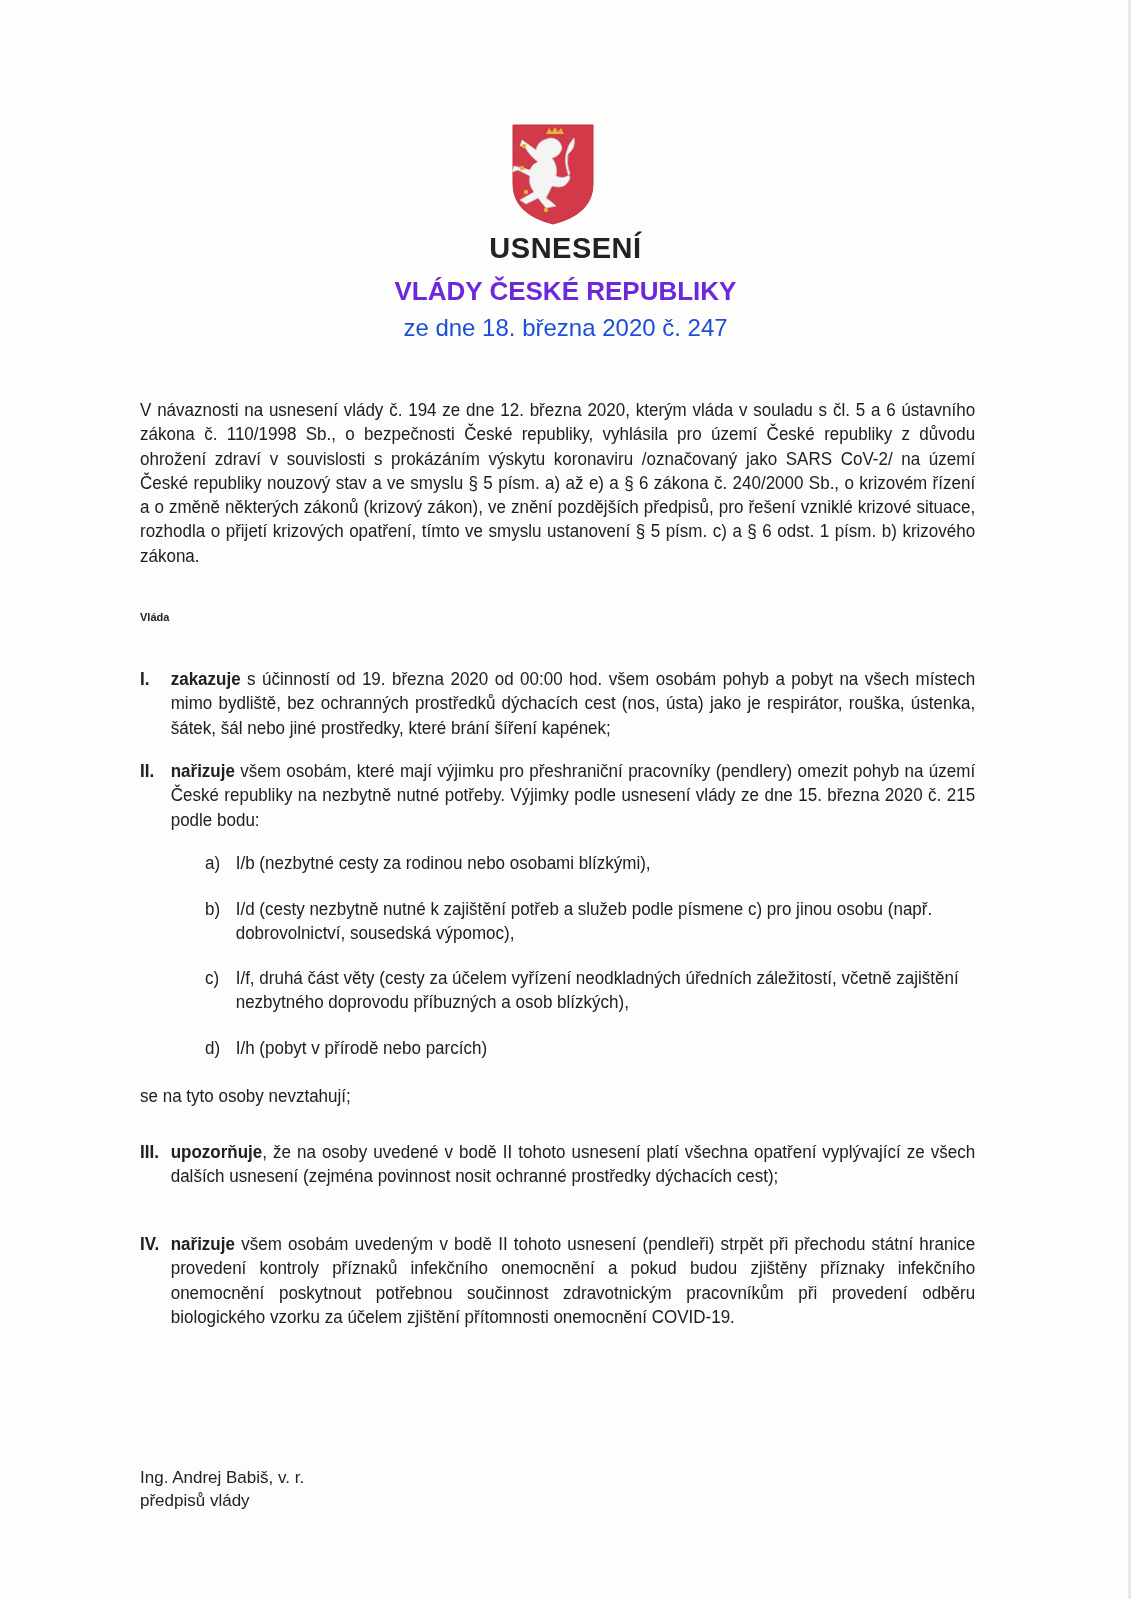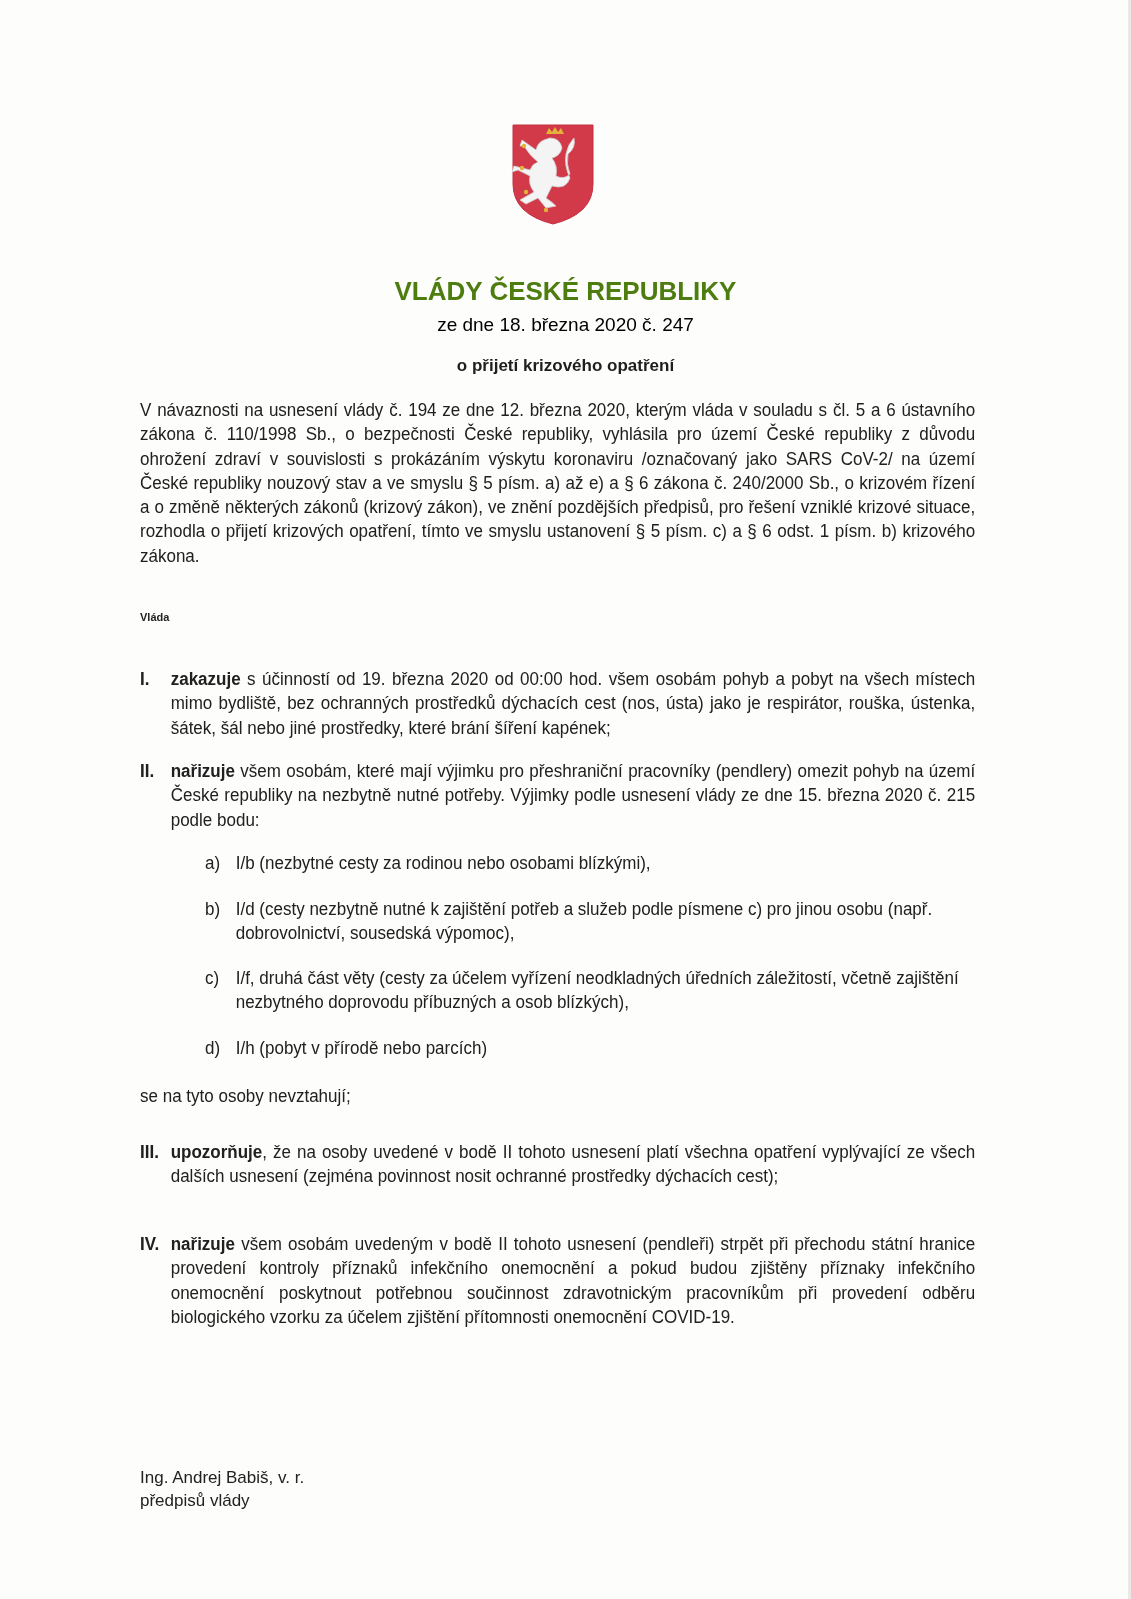--- a/index.html
+++ b/index.html
@@ -2,22 +2,22 @@
 <html><head>
 <meta charset="utf-8">
 <style>
   html, body { margin: 0; padding: 0; background: #ffffff; }
   body { width: 1131px; height: 1599px; position: relative; overflow: hidden; color: #1e1e1e; }
   .page { position: absolute; left: 0; top: 0; width: 1131px; height: 1599px; background: #fdfdfc; }
   .edge { position: absolute; right: 0; top: 0; width: 3px; height: 1599px; background: #e9e9e6; }
   .emblem { position: absolute; left: 510px; top: 122px; width: 86px; height: 104px; }
   .center { position: absolute; left: 0; width: 1131px; text-align: center; font-family: "Liberation Sans", sans-serif; }
   .t1 { top: 232px; font-size: 29px; font-weight: bold; letter-spacing: 0.5px; color: #222; }
-  .t2 { top: 276px; font-size: 26px; font-weight: bold; color: #4d7c0f; }
-  .t3 { top: 314px; font-size: 19px; color: #000000; }
+  .t2 { top: 276px; font-size: 26px; font-weight: bold; color: #6d28d9; }
+  .t3 { top: 314px; font-size: 24px; color: #1d4ed8; }
   .t4 { top: 356px; font-size: 17px; font-weight: bold; color: #1e1e1e; }
   .txt { font-family: "Liberation Sans", sans-serif; font-size: 18.3px; line-height: 24.3px; color: #202020; transform: scaleX(0.93); transform-origin: left top; }
   .intro { position: absolute; left: 140px; top: 398px; width: 898px; text-align: justify; }
   .vlada { position: absolute; left: 140px; top: 611px; font-family: "Liberation Sans", sans-serif; font-size: 11px; font-weight: bold; color: #222; }
   .item { position: absolute; left: 140px; width: 898px; }
   .item .num { position: absolute; left: 0; top: 0; font-weight: bold; }
   .item .body { margin-left: 33px; text-align: justify; }
   .item .body b { font-weight: bold; }
   .sub { position: absolute; left: 205px; width: 840px; }
   .sub .num { position: absolute; left: 0; top: 0; }
@@ -34,23 +34,23 @@
   <svg class="emblem" viewBox="0 0 86 104">
     <path d="M3 3 H83 V62 Q83 92 43 102 Q3 92 3 62 Z" fill="#d23a4a" stroke="#c33040" stroke-width="1"></path>
     <path d="M36 12 l3 -6 l3 4 l3 -5 l3 5 l3 -4 l3 6 z" fill="#e2b23a"></path>
     <path d="M40 16 q10 0 12 10 q-2 8 -10 10 q6 8 4 18 q8 4 14 -2 q-4 -10 -2 -20 q8 -6 6 -16 q-6 6 -8 16 q-2 12 4 24 q-4 12 -18 8 l-6 12 q6 4 10 8 l-10 2 l-8 -10 l-12 6 l-6 -4 l14 -8 q-6 -8 -4 -16 l-12 -6 l-6 2 l2 -6 l16 4 q2 -6 8 -8 q-8 -6 -14 -16 l-4 0 l2 -6 l14 10 q2 -8 8 -10 z" fill="#f4f4f4" stroke="#cfcfcf" stroke-width="0.8"></path>
     <circle cx="14" cy="24" r="2.2" fill="#e2b23a"></circle>
     <circle cx="12" cy="46" r="2.2" fill="#e2b23a"></circle>
     <circle cx="16" cy="70" r="2.2" fill="#e2b23a"></circle>
     <circle cx="36" cy="88" r="2.2" fill="#e2b23a"></circle>
   </svg>
 
+  <div class="center t1">USNESENÍ</div>
   <div class="center t2">VLÁDY ČESKÉ REPUBLIKY</div>
   <div class="center t3">ze dne 18. března 2020 č. 247</div>
-  <div class="center t4">o přijetí krizového opatření</div>
 
   <div class="intro txt">V návaznosti na usnesení vlády č. 194 ze dne 12. března 2020, kterým vláda v souladu s čl. 5 a 6 ústavního zákona č. 110/1998 Sb., o bezpečnosti České republiky, vyhlásila pro území České republiky z důvodu ohrožení zdraví v souvislosti s prokázáním výskytu koronaviru /označovaný jako SARS CoV-2/ na území České republiky nouzový stav a ve smyslu § 5 písm. a) až e) a § 6 zákona č. 240/2000 Sb., o krizovém řízení a o změně některých zákonů (krizový zákon), ve znění pozdějších předpisů, pro řešení vzniklé krizové situace, rozhodla o přijetí krizových opatření, tímto ve smyslu ustanovení § 5 písm. c) a § 6 odst. 1 písm. b) krizového zákona.</div>
 
   <div class="vlada">Vláda</div>
 
   <div class="item txt" style="top:667px;">
     <span class="num">I.</span>
     <div class="body"><b>zakazuje</b><span> s účinností od 19. března 2020 od 00:00 hod. všem osobám pohyb a pobyt na všech místech mimo bydliště, bez ochranných prostředků dýchacích cest (nos, ústa) jako je respirátor, rouška, ústenka, šátek, šál nebo jiné prostředky, které brání šíření kapének;</span></div>
   </div>
 

